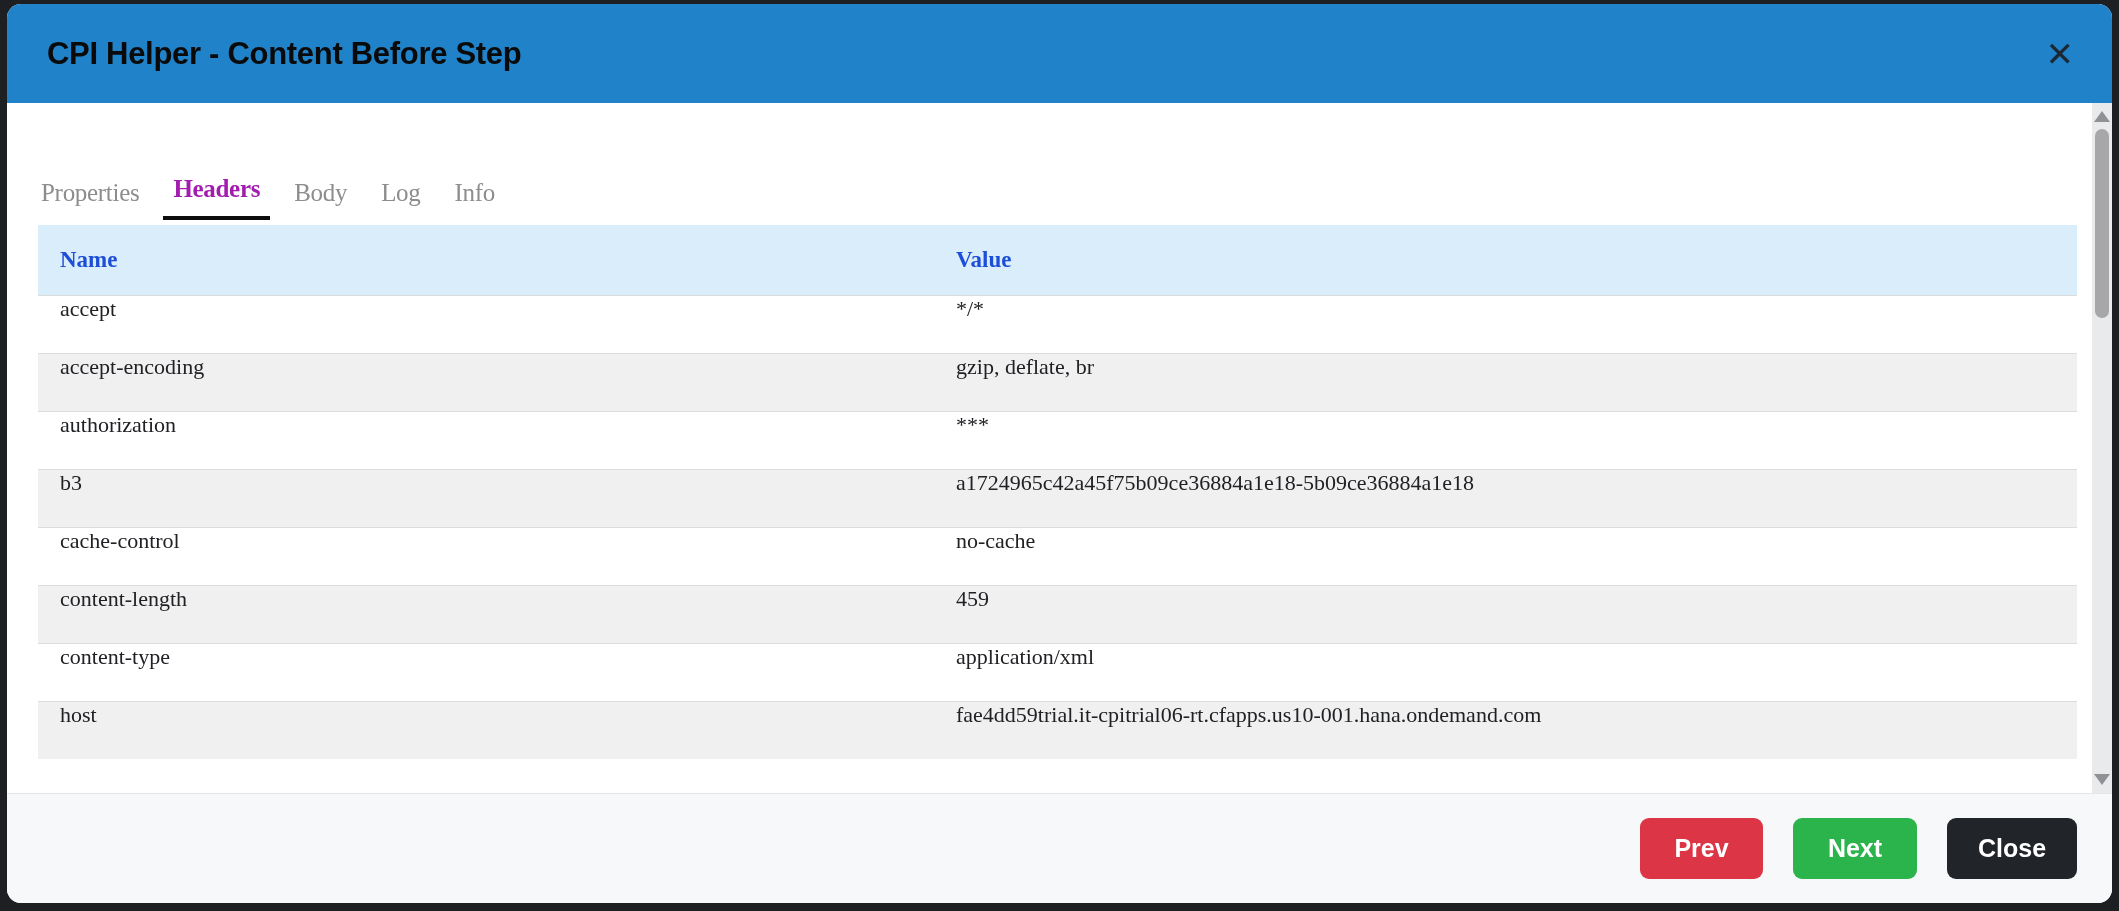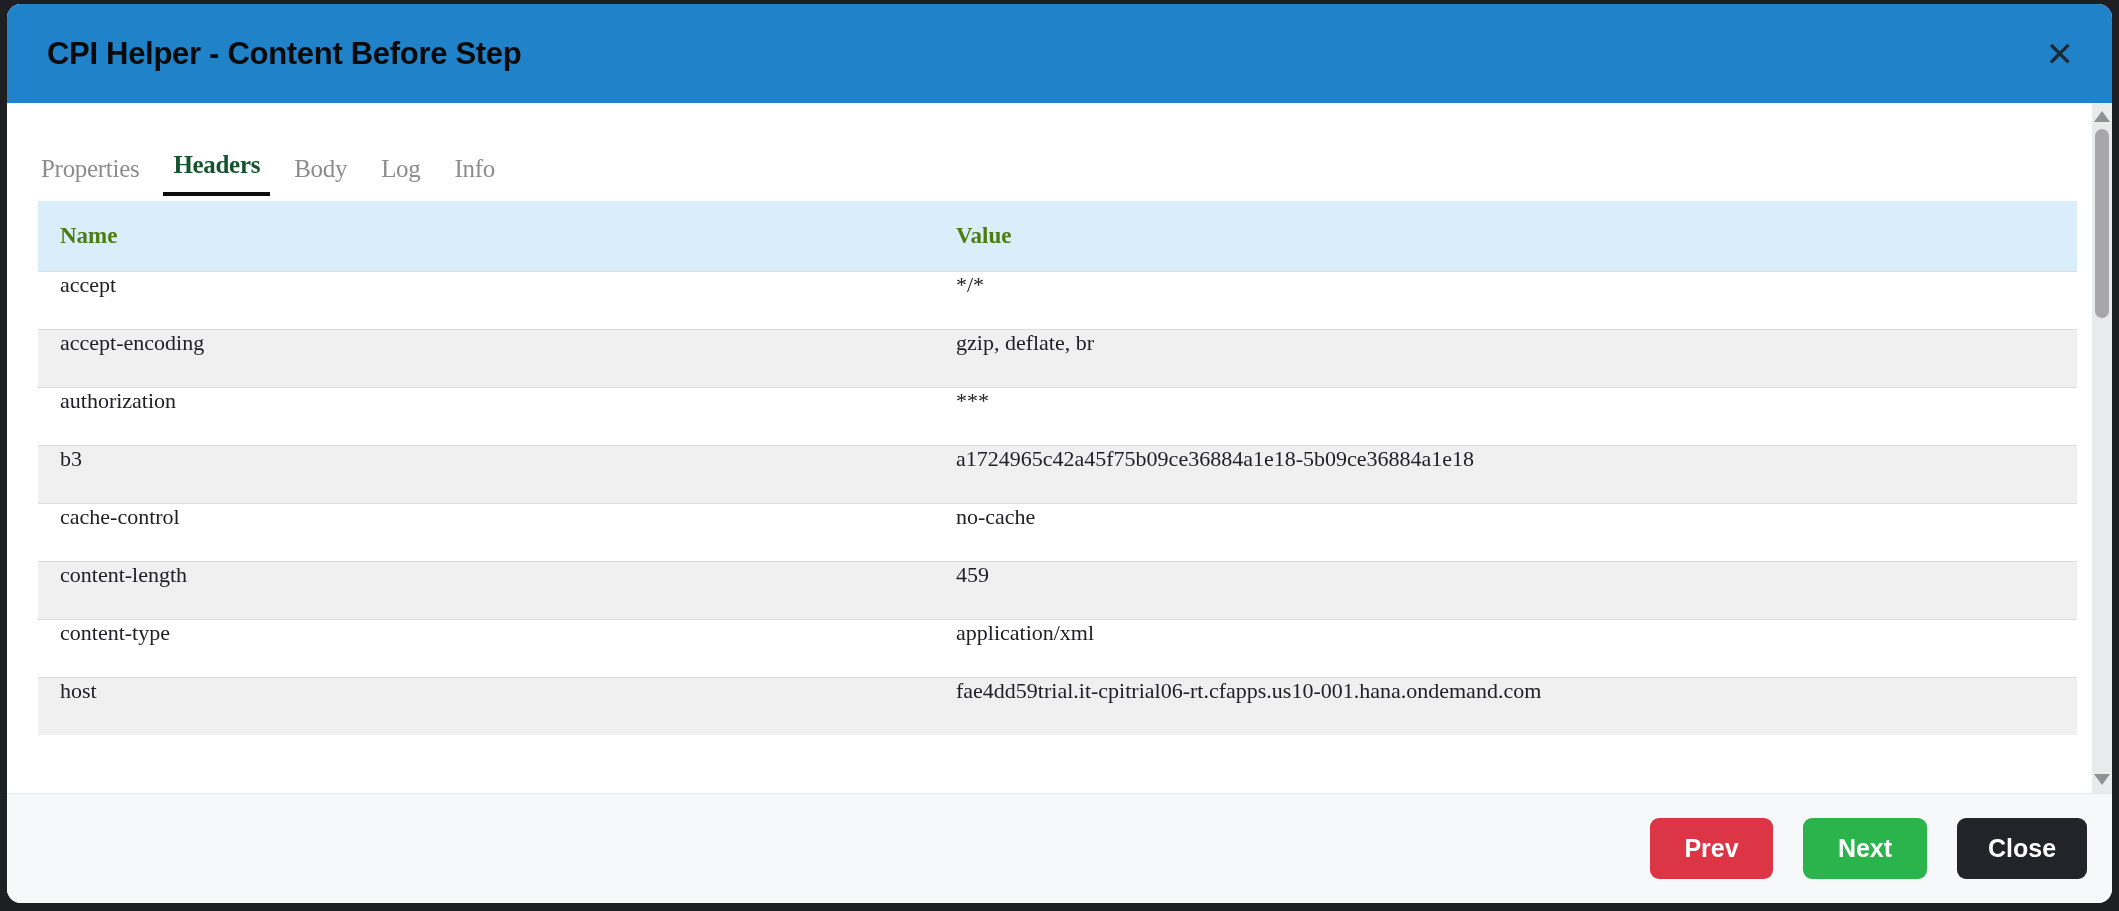--- a/index.html
+++ b/index.html
@@ -16,20 +16,21 @@
 
   .modal {
     position: absolute;
     left: 7px; top: 4px;
     width: 2105px; height: 899px;
     background: #ffffff;
     border-radius: 14px;
     overflow: hidden;
     display: flex;
     flex-direction: column;
+    gap: 24px;
   }
 
   
   .modal-header {
     height: 99px;
     flex: 0 0 99px;
     background: #2082c8;
     position: relative;
     display: flex;
     align-items: center;
@@ -72,40 +73,40 @@
     font-size: 25px;
     color: #8d8d8d;
   }
   .tab {
     margin-right: 30px;
     padding: 0 2px 13px 2px;
     cursor: pointer;
     letter-spacing: -0.3px;
   }
   .tab.active {
-    color: #14532d;
+    color: #a21caf;
     font-weight: bold;
     border-bottom: 4px solid #0d0d0d;
     padding-left: 10px;
     padding-right: 10px;
     margin-left: -8px;
     margin-right: 22px;
   }
 
   
   .hdr-table {
     margin: 5px 0 0 31px;
     width: 2039px;
   }
   .t-head {
     display: flex;
     align-items: center;
     height: 70px;
     background: #d9edfb;
-    color: #4d7c0f;
+    color: #1d4ed8;
     font-weight: bold;
     font-size: 23px;
   }
   .t-row {
     display: flex;
     align-items: flex-start;
     height: 58px;
     font-size: 22px;
     color: #202124;
     background: #ffffff;
@@ -148,21 +149,21 @@
 
   
   .modal-footer {
     flex: 0 0 110px;
     height: 110px;
     background: #f7f8fa;
     border-top: 1px solid #e4e5e7;
     display: flex;
     align-items: center;
     justify-content: flex-end;
-    padding-right: 25px;
+    padding-right: 35px;
     gap: 30px;
   }
   .btn {
     height: 61px;
     border: none;
     border-radius: 9px;
     color: #ffffff;
     font-weight: bold;
     font-size: 25px;
     font-family: "Liberation Sans", "DejaVu Sans", sans-serif;

